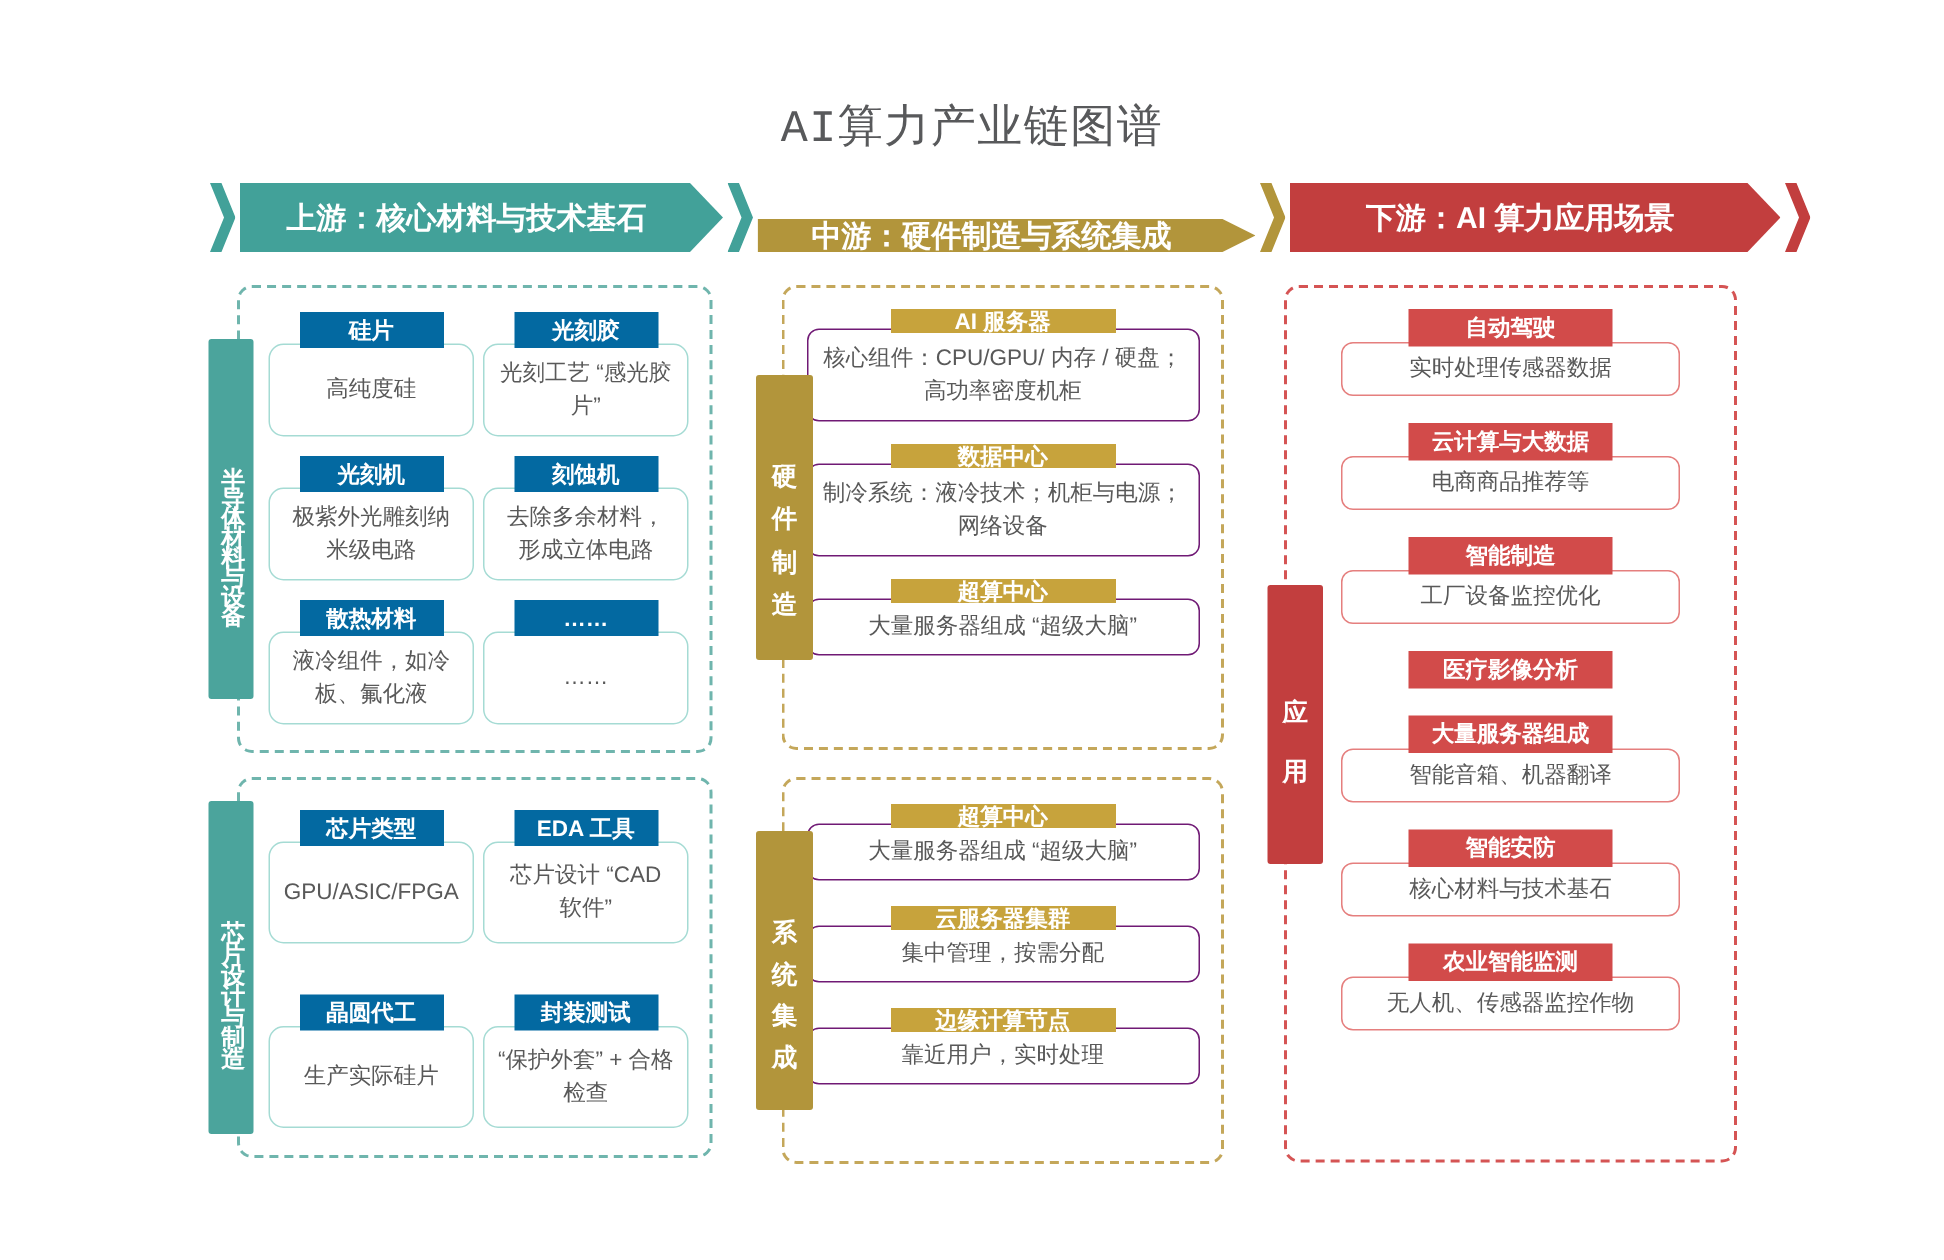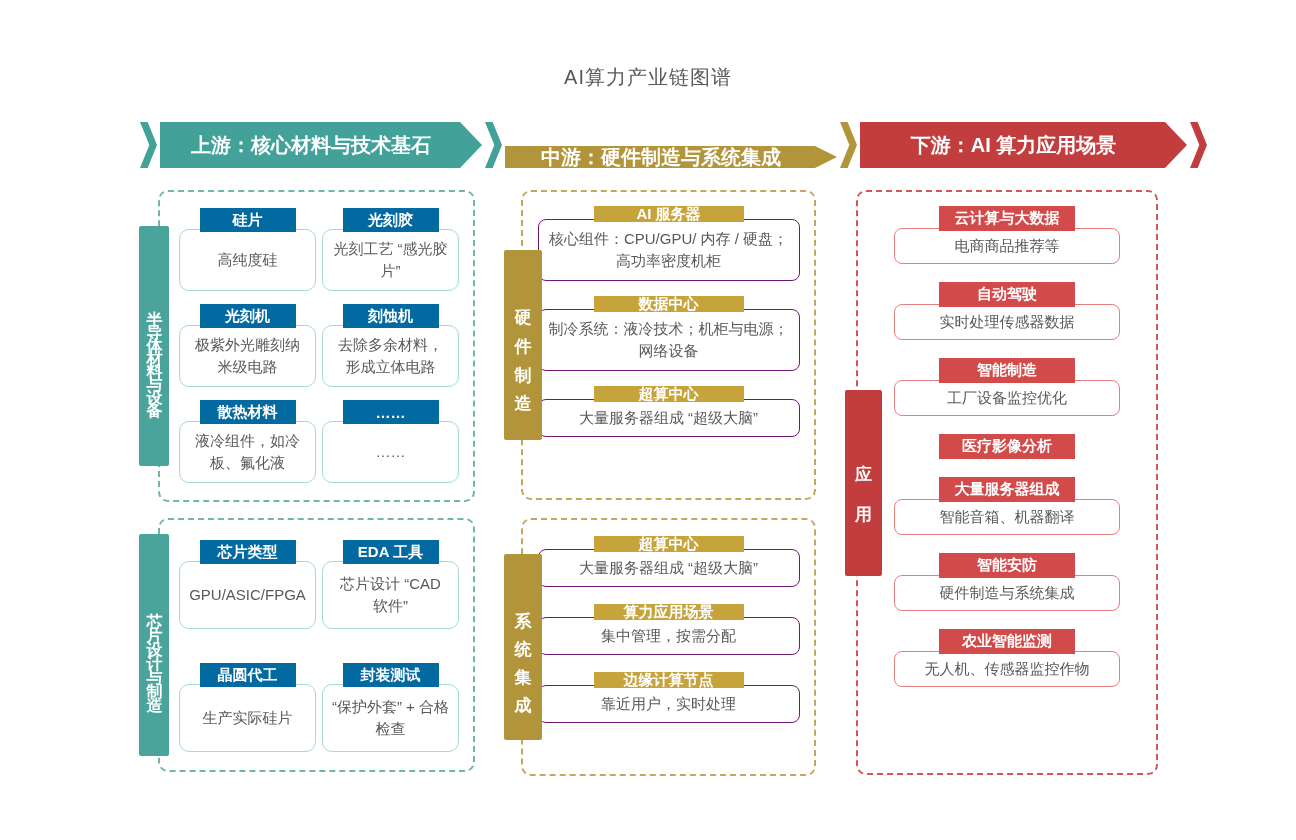--- a/index.html
+++ b/index.html
@@ -1,20 +1,20 @@
 <!DOCTYPE html>
 <html><head>
 <meta charset="utf-8">
 <style>
   html,body{margin:0;padding:0;background:#fff;}
   #page{position:relative;width:1296px;height:840px;background:#fff;overflow:hidden;
         font-family:"Liberation Sans","DejaVu Sans",sans-serif;}
   
   #title{position:absolute;left:0;top:64px;width:100%;text-align:center;
-         font-size:20px;color:#58595B;letter-spacing:1px;font-weight:500;}
+         font-size:30px;color:#58595B;letter-spacing:1px;font-weight:500;font-family:Liberation Mono, monospace;}
   
   #banners{position:absolute;left:140px;top:122px;height:46px;display:flex;align-items:stretch;gap:3px;justify-content:flex-end;}
   .chev{width:17px;align-self:stretch;
         clip-path:polygon(0 0,45% 0,100% 50%,45% 100%,0 100%,55% 50%);}
   .chev.teal{background:#42A199;}
   .chev.gold{background:#B2953B;}
   .chev.red{background:#C23E3E;}
   .pent{display:flex;align-items:center;justify-content:center;color:#fff;font-weight:bold;
         font-size:20px;padding-right:20px;box-sizing:border-box;
         clip-path:polygon(0 0,calc(100% - 22px) 0,100% 50%,calc(100% - 22px) 100%,0 100%);}
@@ -158,55 +158,55 @@
   </div>
 
   <div id="mid2" class="secbox gold">
     <div class="vlabel gold vl-mid2">系统集成</div>
     <div class="vstack">
       <div class="card">
         <div class="card-h">超算中心</div>
         <div class="card-b b-short">大量服务器组成 “超级大脑”</div>
       </div>
       <div class="card">
-        <div class="card-h">算力应用场景</div>
+        <div class="card-h">云服务器集群</div>
         <div class="card-b b-short">集中管理，按需分配</div>
       </div>
       <div class="card">
         <div class="card-h">边缘计算节点</div>
         <div class="card-b b-short">靠近用户，实时处理</div>
       </div>
     </div>
   </div>
 
   <div id="down" class="secbox red">
     <div class="vlabel red vl-down">应用</div>
     <div class="vstack">
       <div class="card">
+        <div class="card-h">自动驾驶</div>
+        <div class="card-b">实时处理传感器数据</div>
+      </div>
+      <div class="card">
         <div class="card-h">云计算与大数据</div>
         <div class="card-b">电商商品推荐等</div>
       </div>
       <div class="card">
-        <div class="card-h">自动驾驶</div>
-        <div class="card-b">实时处理传感器数据</div>
-      </div>
-      <div class="card">
         <div class="card-h">智能制造</div>
         <div class="card-b">工厂设备监控优化</div>
       </div>
       <div class="card">
         <div class="card-h">医疗影像分析</div>
       </div>
       <div class="card">
         <div class="card-h">大量服务器组成</div>
         <div class="card-b">智能音箱、机器翻译</div>
       </div>
       <div class="card">
         <div class="card-h">智能安防</div>
-        <div class="card-b">硬件制造与系统集成</div>
+        <div class="card-b">核心材料与技术基石</div>
       </div>
       <div class="card">
         <div class="card-h">农业智能监测</div>
         <div class="card-b">无人机、传感器监控作物</div>
       </div>
     </div>
   </div>
 
 </div>
 

